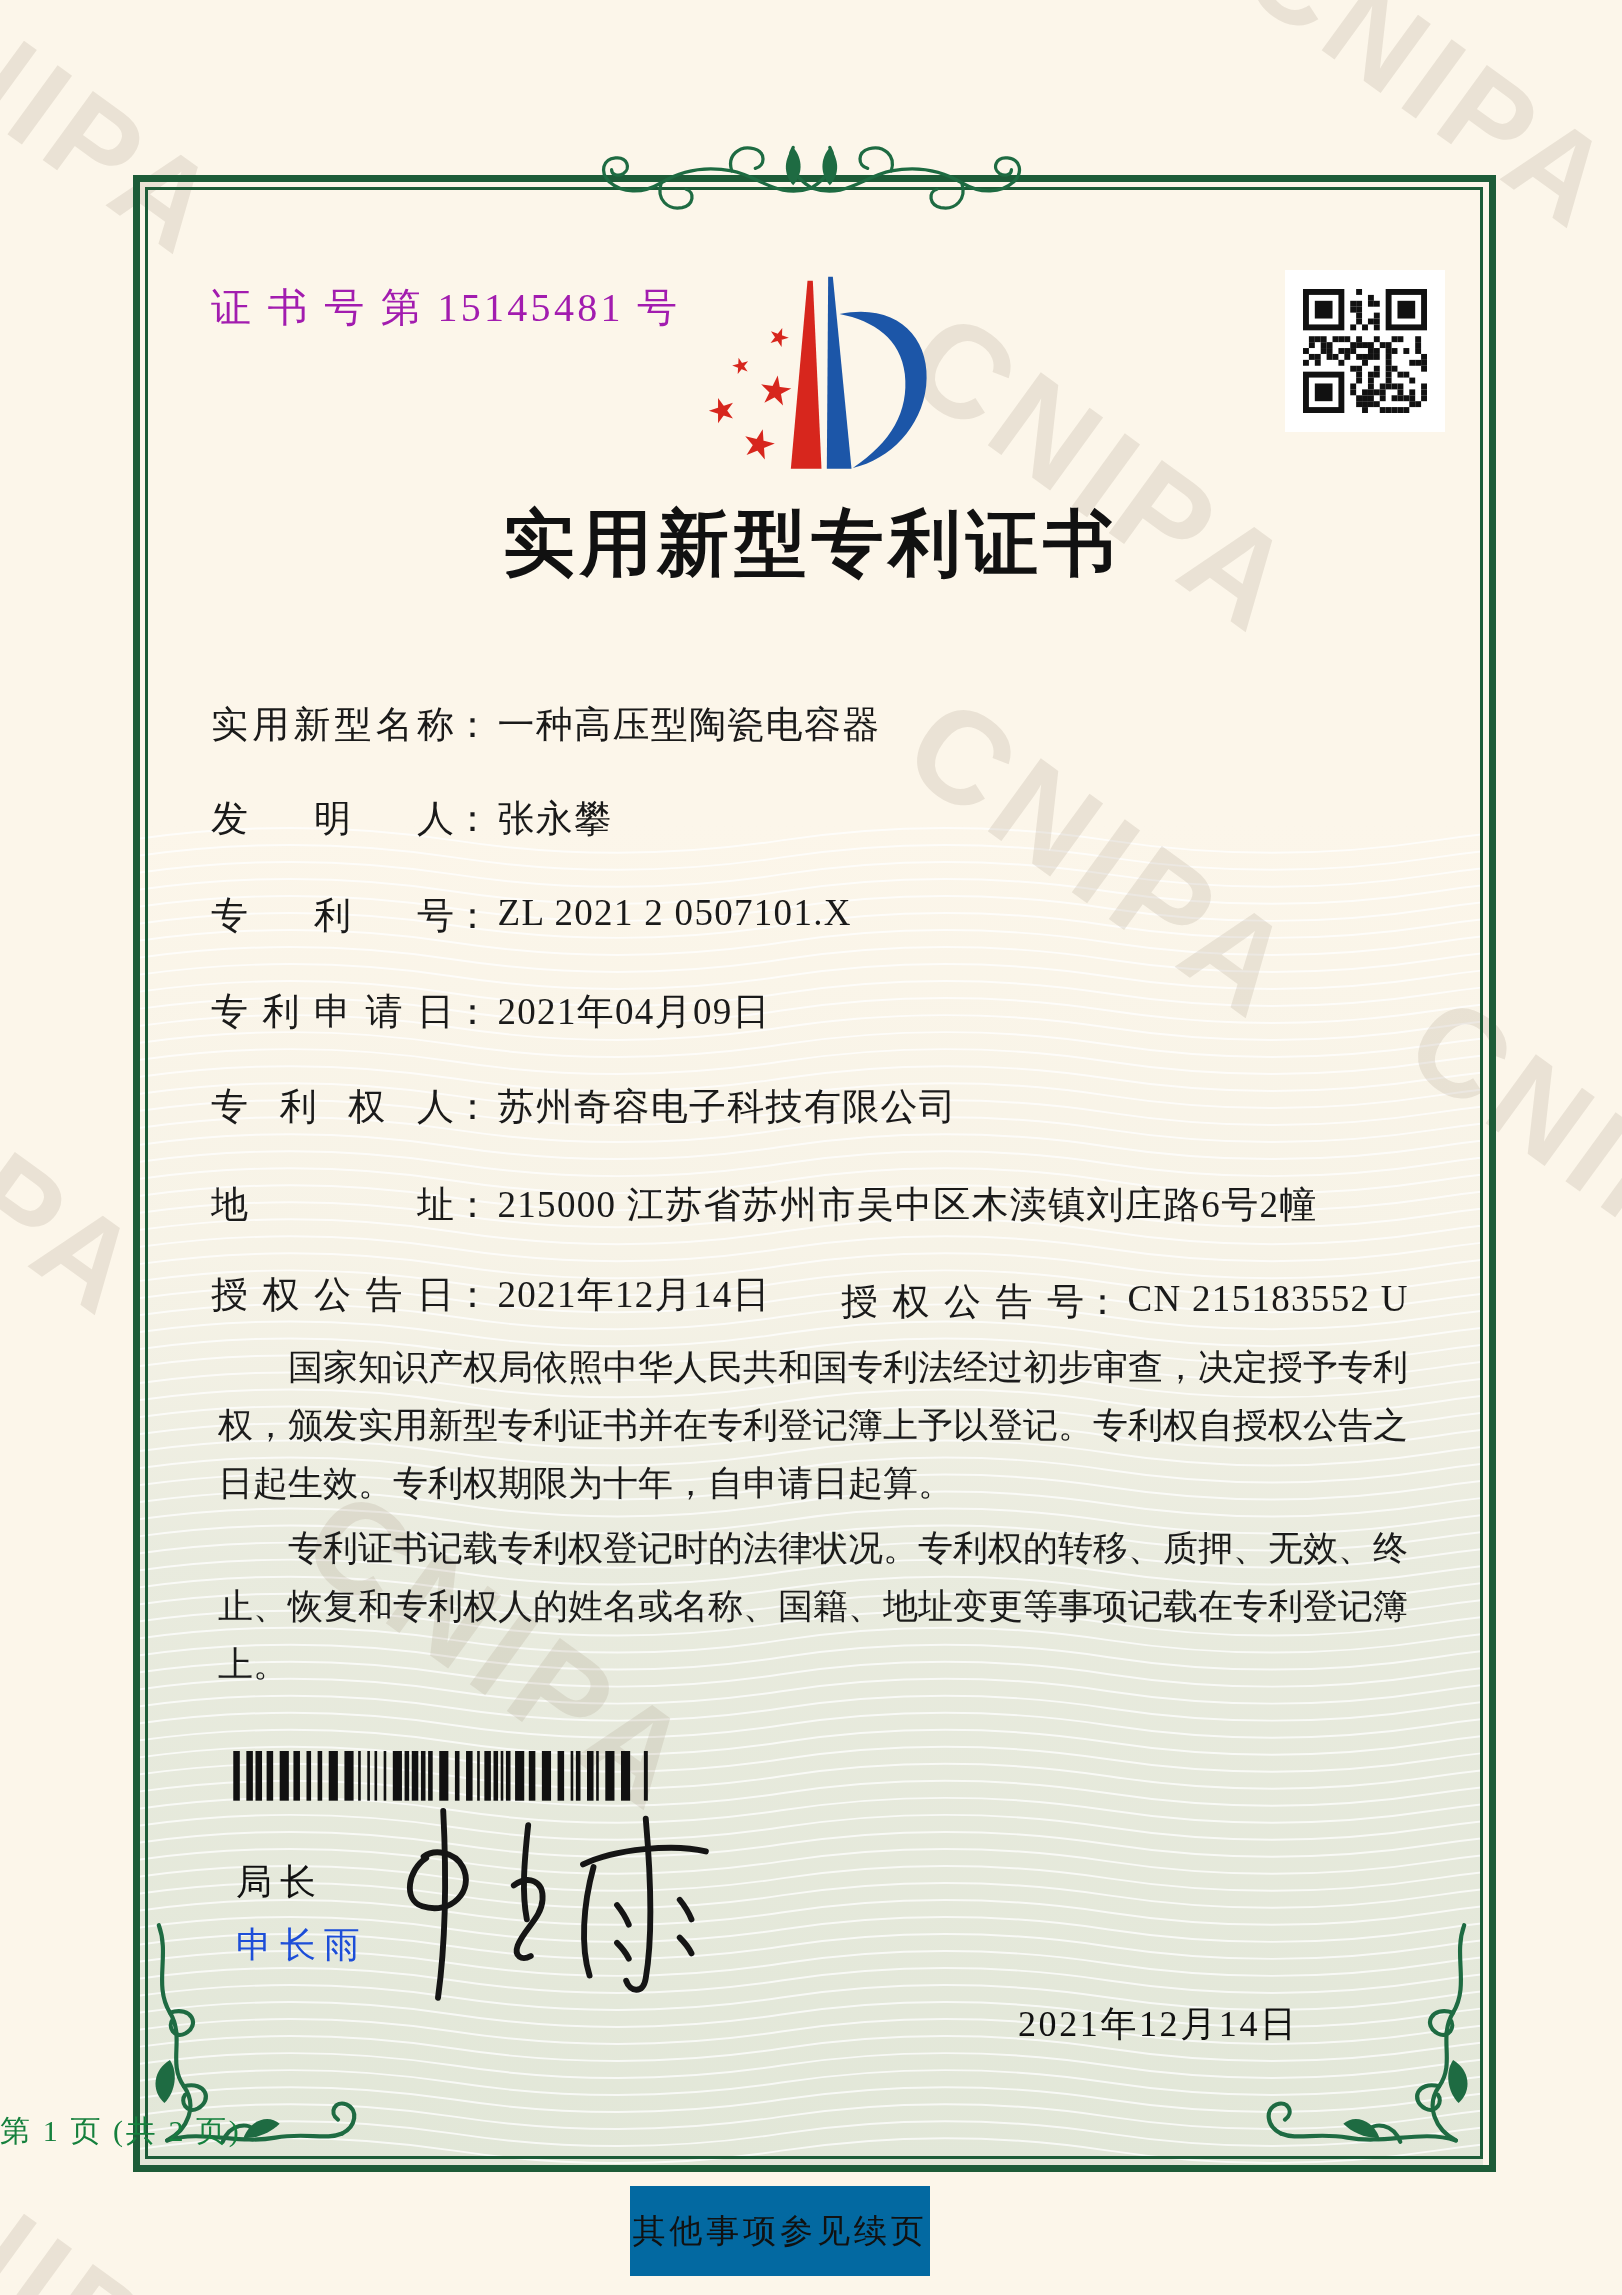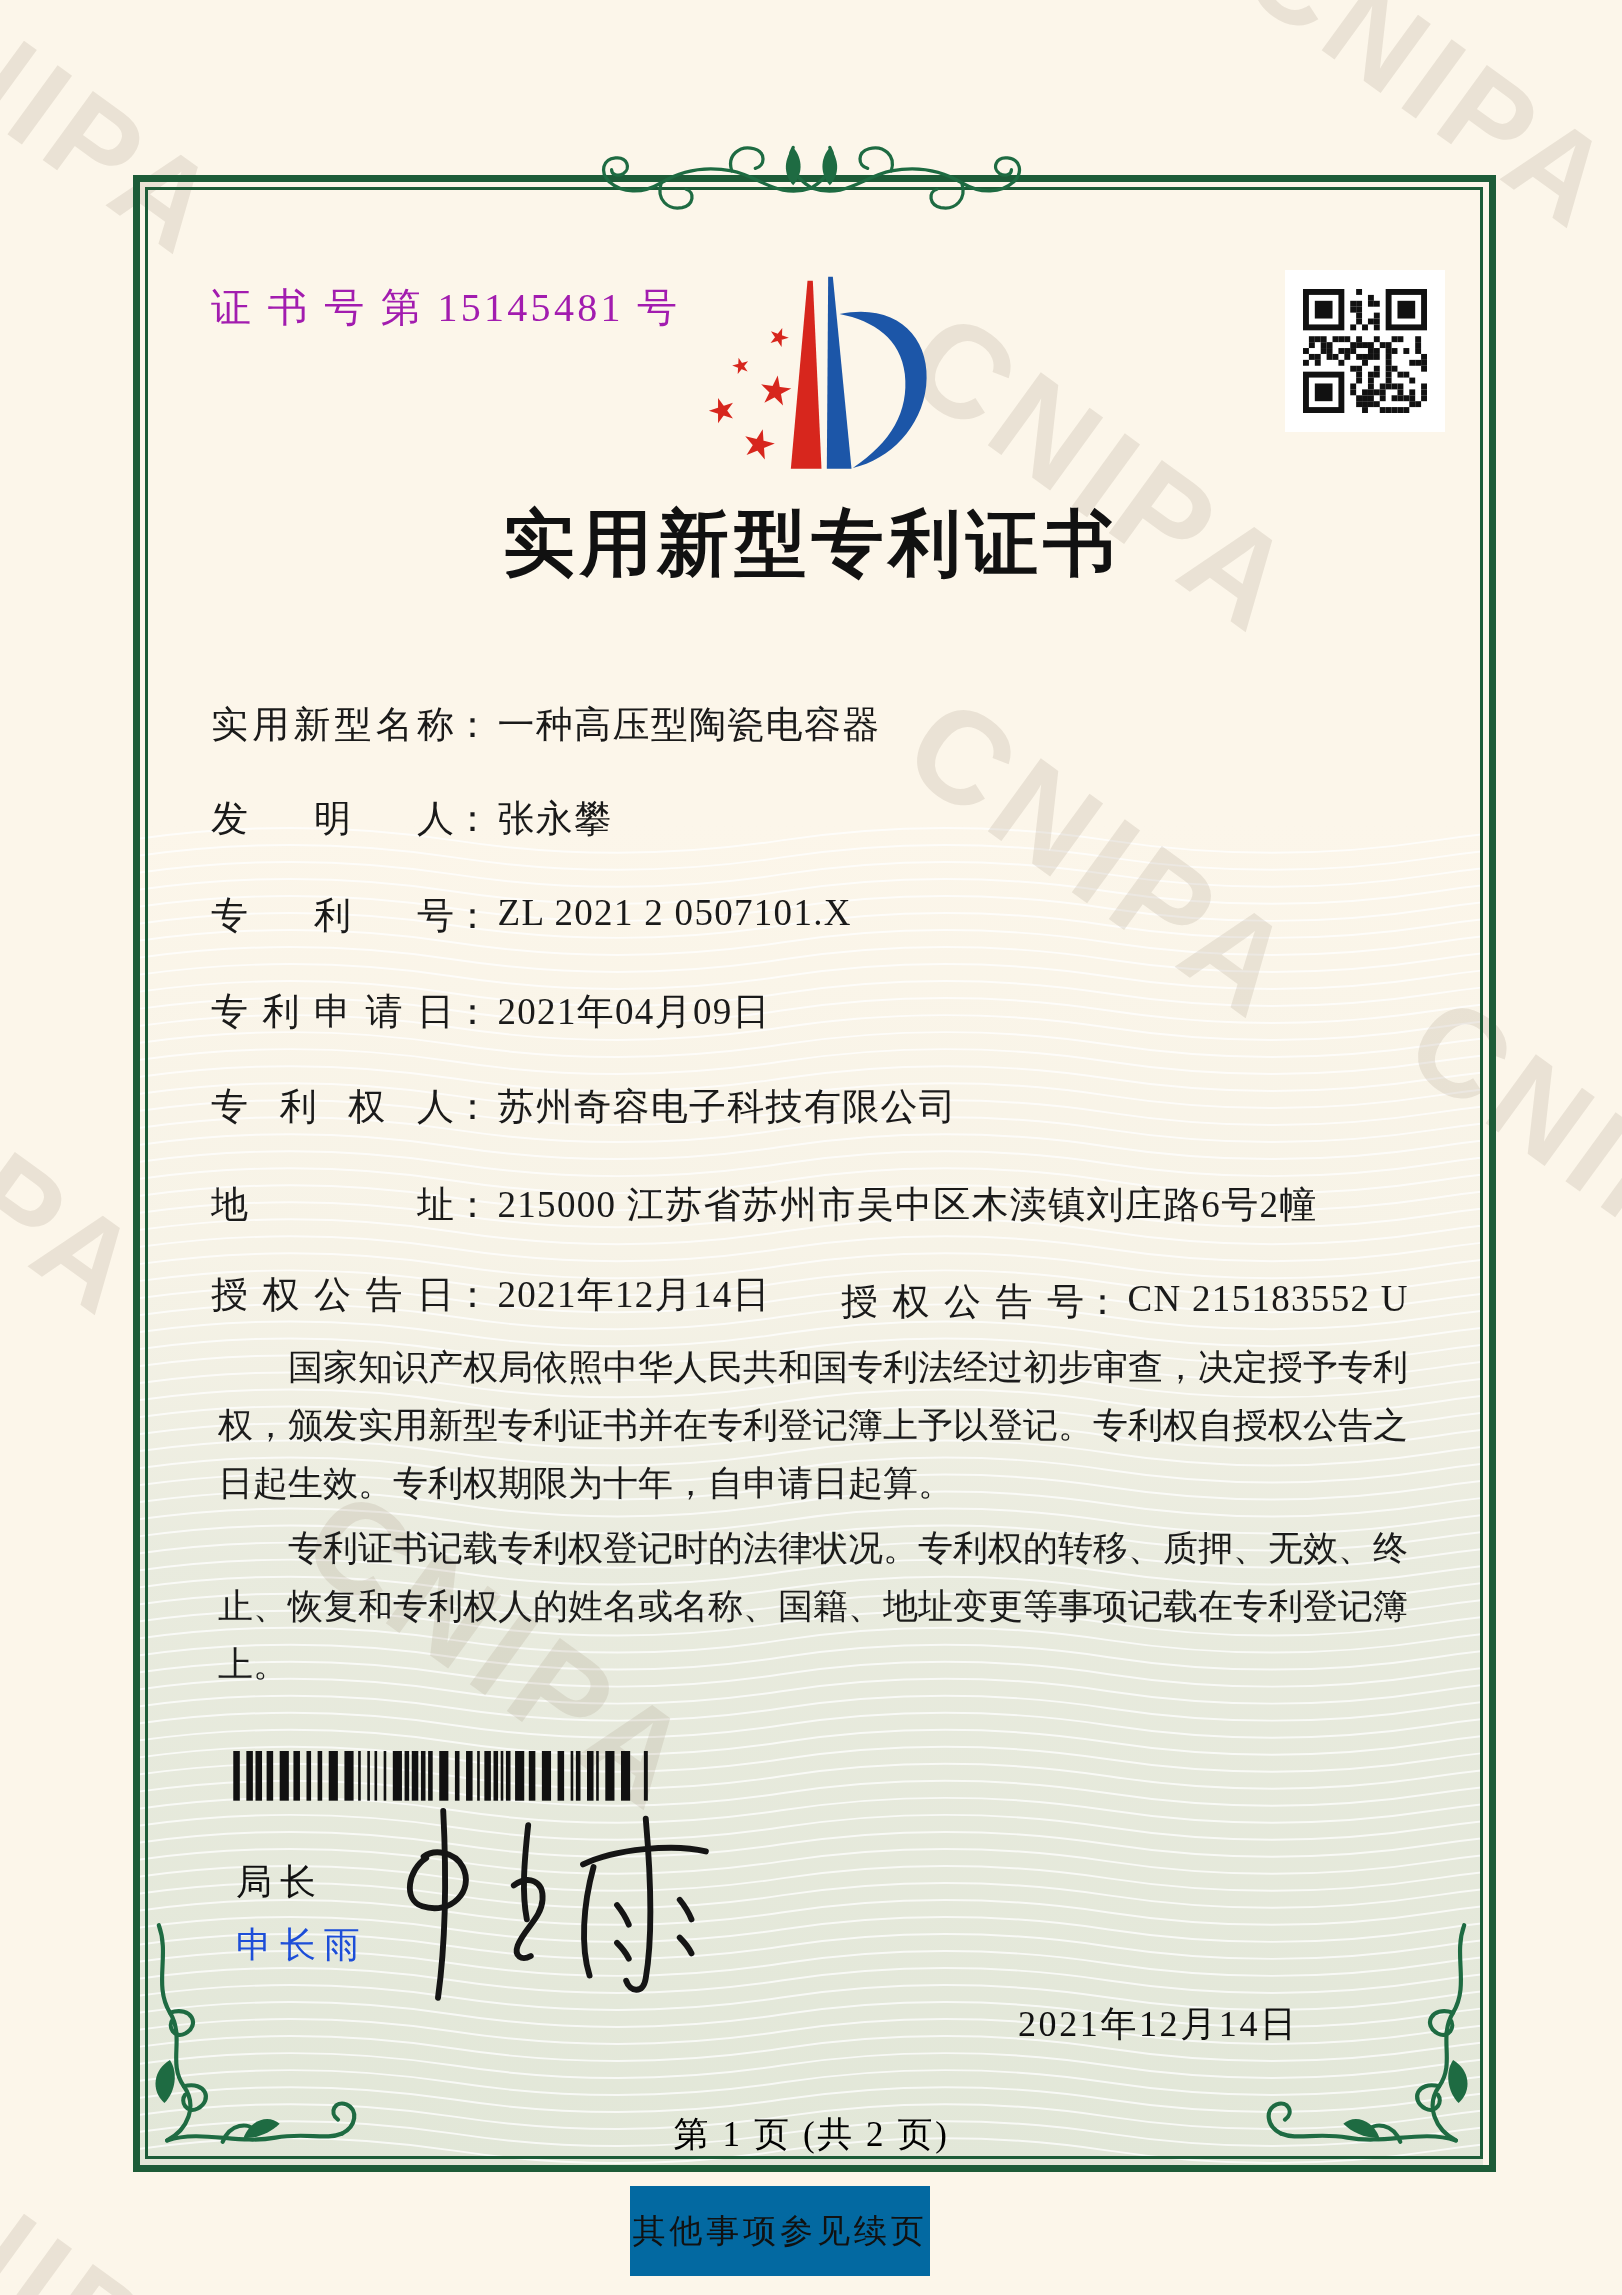--- a/index.html
+++ b/index.html
@@ -37,21 +37,21 @@
     line-height:58px;text-align:justify;}
   .body-text p{margin:7px;text-indent:2em;}
 
   .barcode{position:absolute;left:233px;top:1751px;}
 
   .officer-title{position:absolute;left:236px;top:1858px;font-size:36px;color:#111;letter-spacing:7.9px;}
   .officer-name{position:absolute;left:236px;top:1921px;font-size:36px;color:#1d4ed8;letter-spacing:7.9px;}
   .signature{position:absolute;left:353px;top:1807px;}
 
   .issue-date{position:absolute;left:1018px;top:2000px;font-size:36px;color:#111;letter-spacing:2.6px;}
-  .page-info{position:absolute;left:0;top:2111px;width:100%;text-align:center;font-size:35px;color:#000000;letter-spacing:2.6px;}
+  .page-info{position:absolute;left:0;top:2111px;width:100%;text-align:left;font-size:30px;color:#15803d;letter-spacing:2.6px;}
   .continuation{position:absolute;left:630px;top:2186px;width:300px;height:90px;background:#0369a1;
     display:flex;align-items:center;justify-content:center;font-size:33px;color:#111;letter-spacing:3.9px;}
 </style>
 </head>
 <body>
 
 <div class="page">
 
   <svg id="waves" class="waves" width="1343" height="1347" viewBox="0 0 2052 2058">
     <defs>

